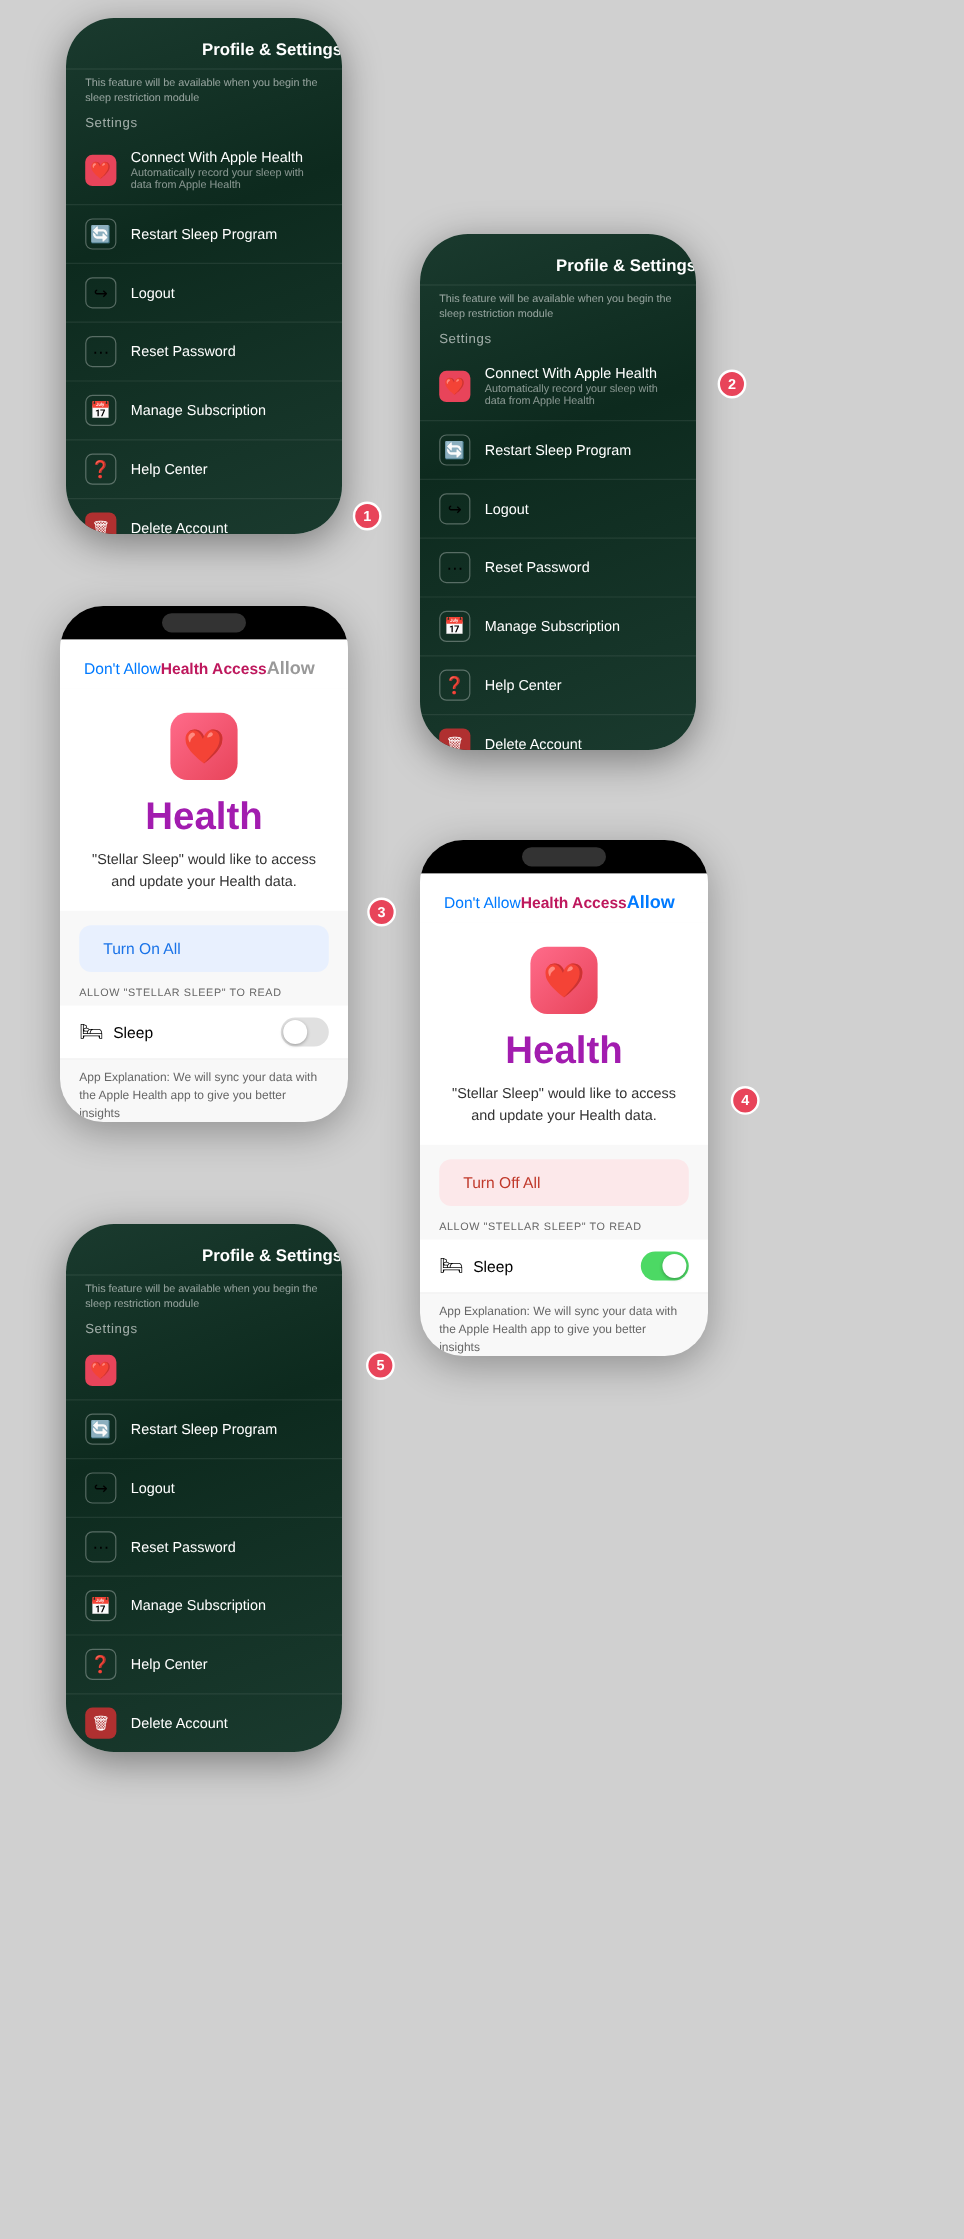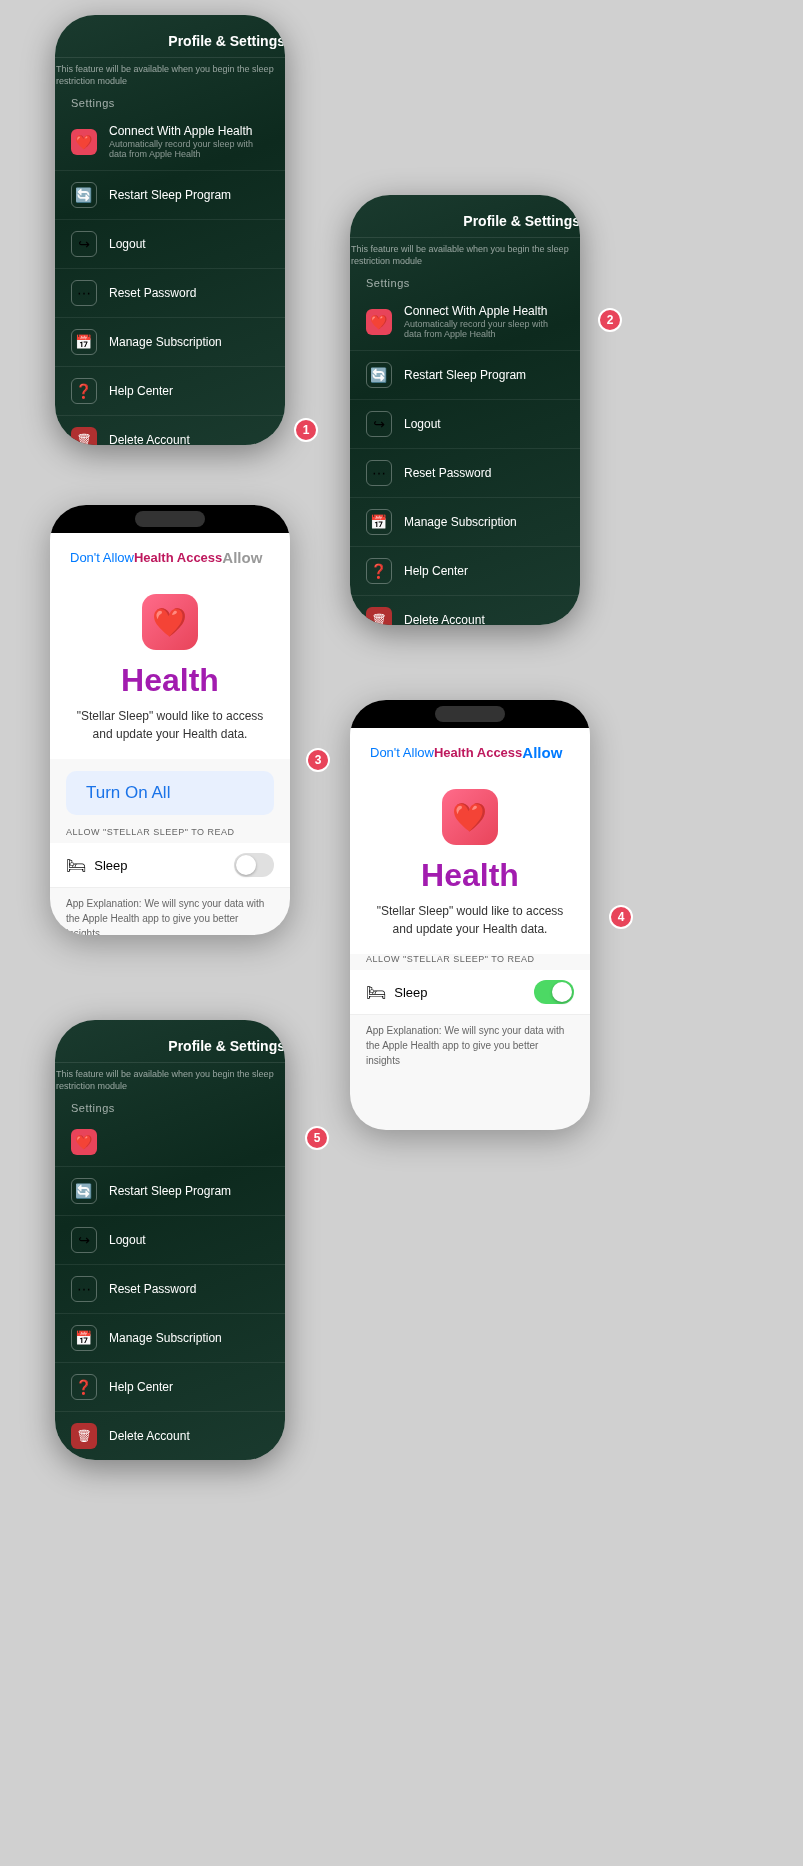--- a/index.html
+++ b/index.html
@@ -25,21 +25,21 @@
       color: #fff;
       font-size: 14px;
       font-weight: 600;
       padding: 18px 0 8px;
       border-bottom: 1px solid rgba(255,255,255,0.1);
     }
 
     .phone-scroll-hint {
       color: rgba(255,255,255,0.55);
       font-size: 9px;
-      padding: 6px 1px 0;
+      padding: 6px 16px 0;
       line-height: 1.3;
     }
 
     .settings-section-label {
       color: rgba(255,255,255,0.6);
       font-size: 11px;
       padding: 10px 16px 4px;
       letter-spacing: 0.5px;
     }
 
@@ -162,21 +162,21 @@
       text-align: center;
       padding: 8px 24px 0;
       line-height: 1.5;
     }
 
     .turn-on-all-btn {
       background: #e8f0fe;
       color: #1a73e8;
       border: none;
       border-radius: 10px;
-      font-size: 17px;
+      font-size: 13px;
       font-weight: 500;
       padding: 12px 20px;
       margin: 12px 16px;
       width: calc(100% - 32px);
       text-align: left;
       cursor: pointer;
     }
 
     .modal-section-label {
       font-size: 9px;
@@ -413,20 +413,21 @@
   </div>
 
   <div class="modal-heart-section">
     <div class="modal-heart-icon">❤️</div>
     <div class="modal-health-title">Health</div>
     <div class="modal-subtitle">
       <span>"Stellar Sleep"</span> <span>would like to access and update your Health data.</span>
     </div>
   </div>
 
+  <button class="turn-on-all-btn" style="background:#fce8ea; color:#c0392b;">Turn Off All</button>
 
   <div class="modal-section-label">ALLOW "STELLAR SLEEP" TO READ</div>
 
   <div class="modal-toggle-row">
     <div class="modal-toggle-left">
       <span class="modal-toggle-icon">🛏</span>
       <span class="modal-toggle-text">Sleep</span>
     </div>
     <div class="toggle-switch on">
       <div class="toggle-knob"></div>

